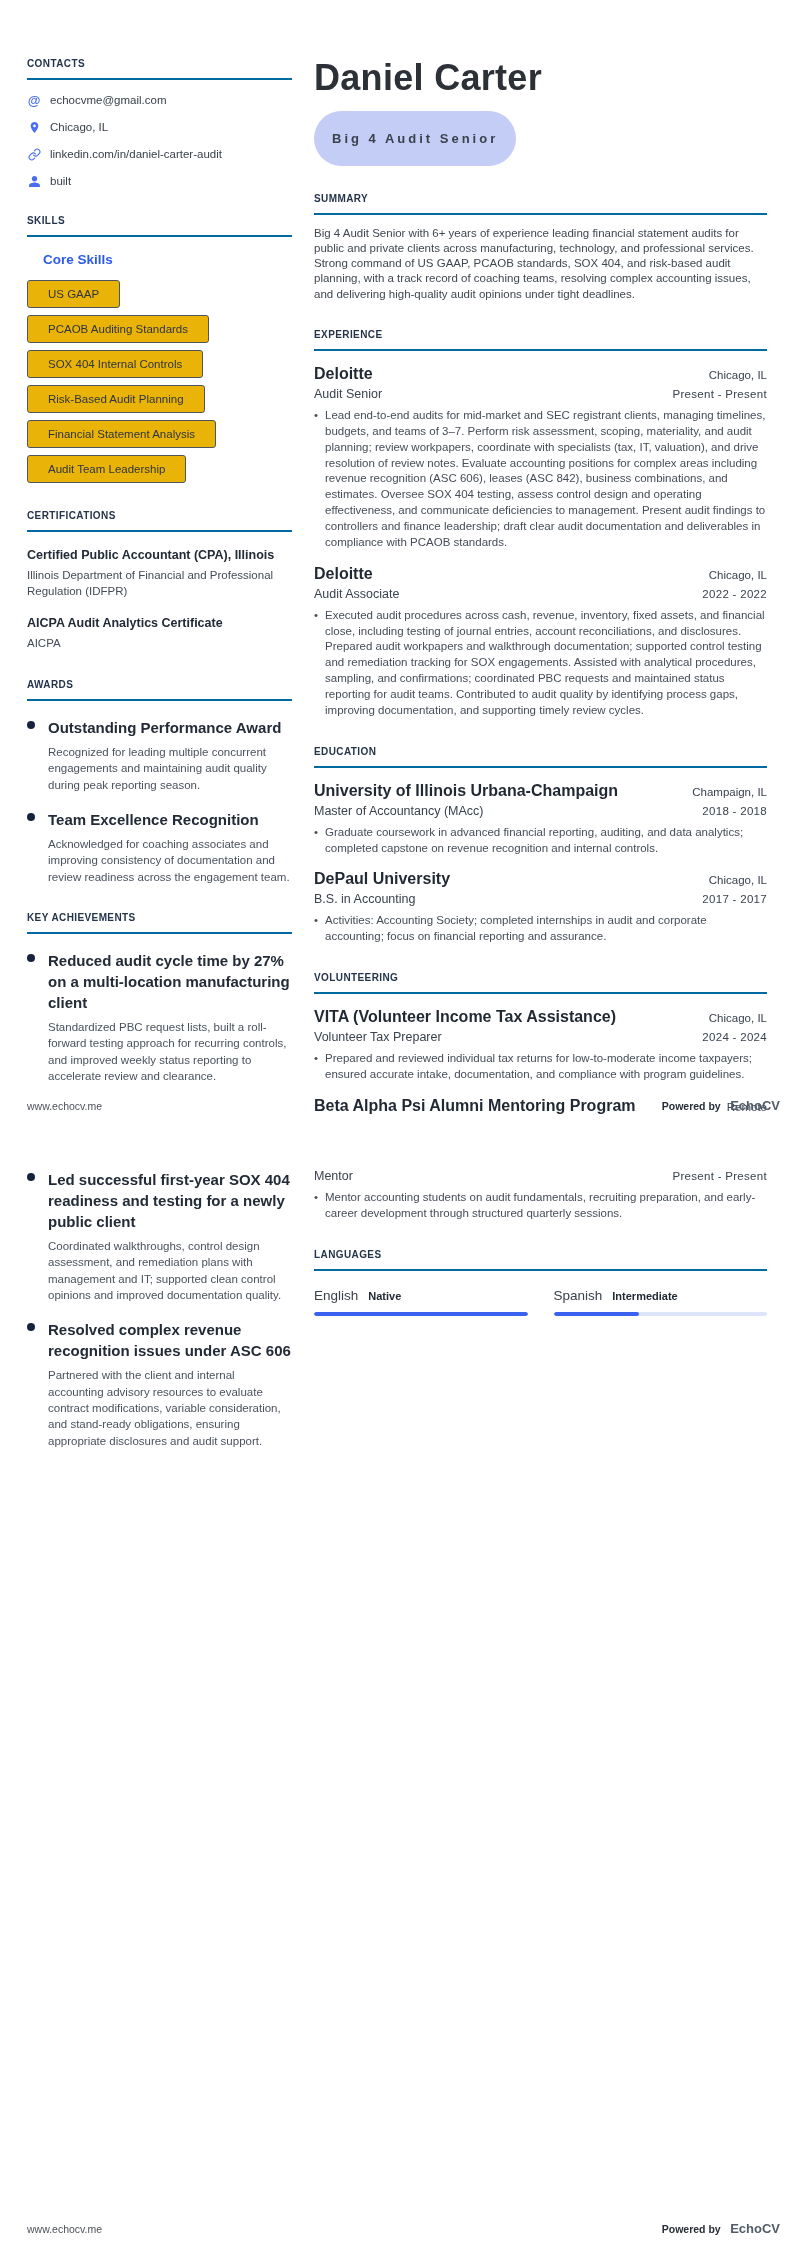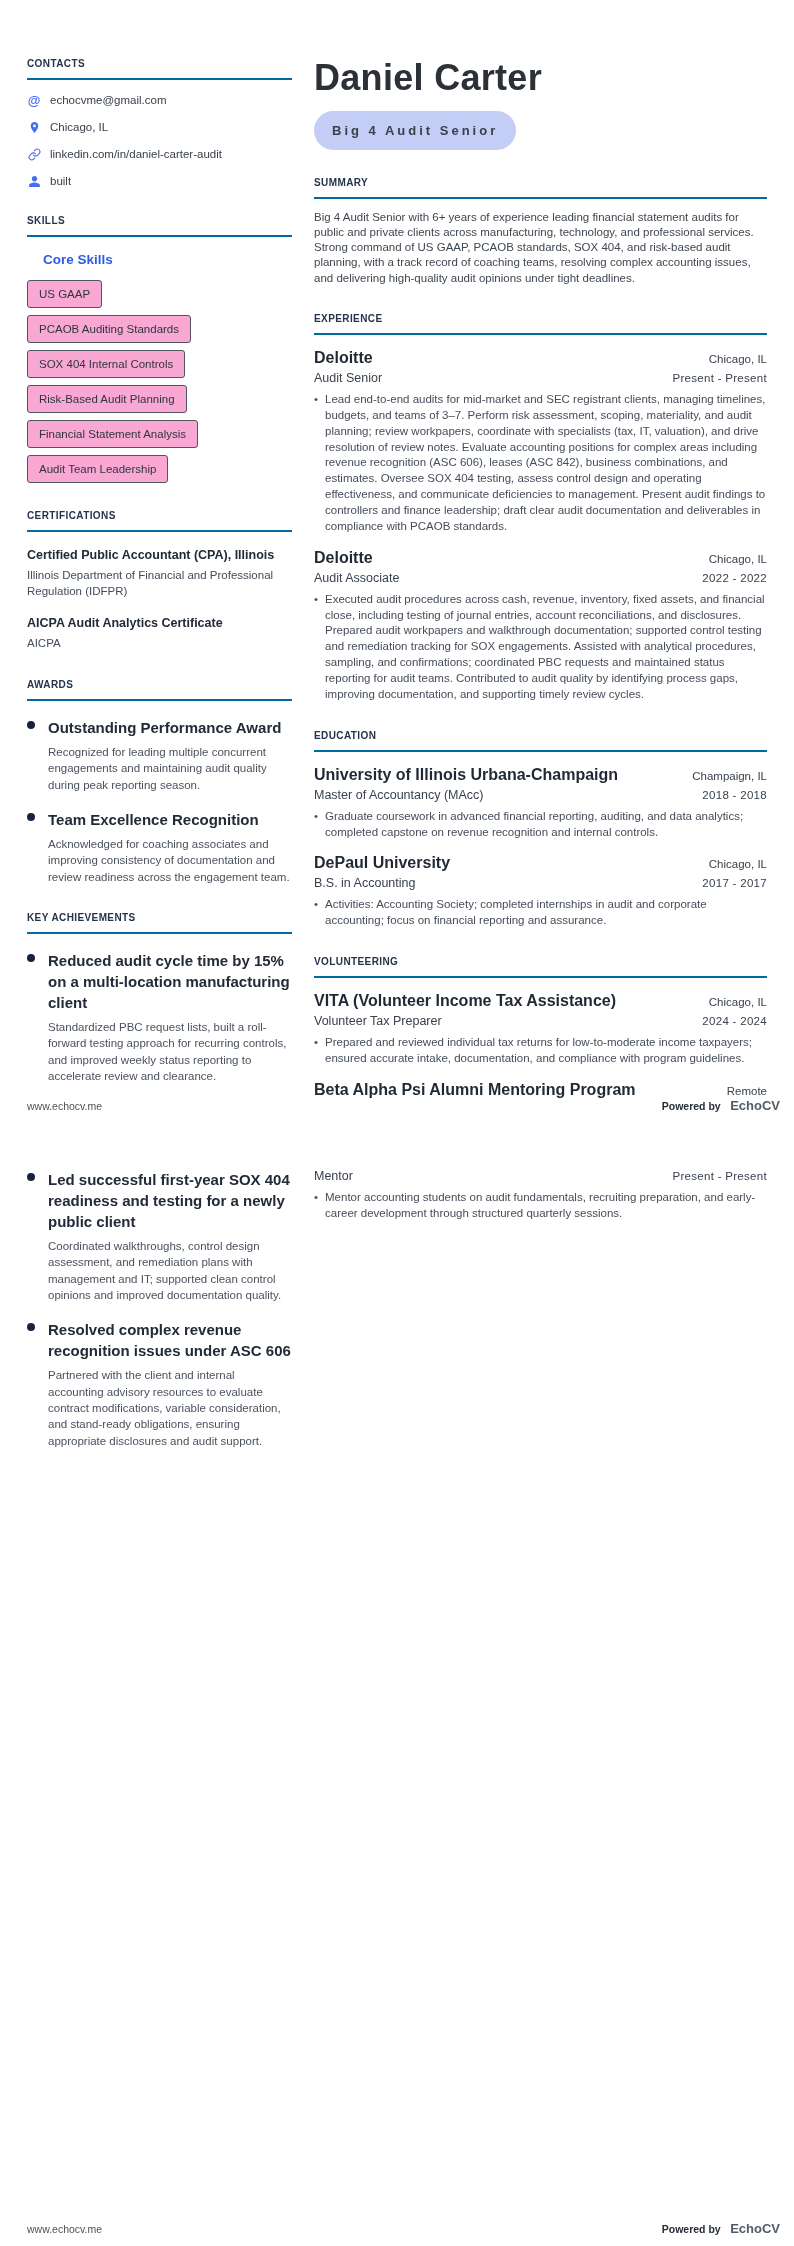--- a/index.html
+++ b/index.html
@@ -31,37 +31,37 @@
 
   
   .contact-item{display:flex;align-items:center;gap:9px;margin-top:13px;font-size:11.5px;color:#39414c;}
   .cicon{width:14px;height:14px;color:var(--icon-blue);flex:0 0 auto;display:inline-flex;align-items:center;justify-content:center;}
   .cicon svg{width:13px;height:13px;}
   .cicon.at{font-weight:bold;font-size:13px;}
 
   
   .subhead{color:var(--accent-blue);font-weight:bold;font-size:13.5px;margin:15px 16px 13px;}
   .pill-row{margin-bottom:7px;}
-  .pill{display:inline-block;border:1px solid #4e555f;border-radius:3px;padding:7px 11px;font-size:11.5px;color:#2e353f;background:#f9a8d4;}
+  .pill{display:inline-block;border:1px solid #4e555f;border-radius:3px;padding:7px 20px;font-size:11.5px;color:#2e353f;background:#eab308;}
 
   
   .cert-title{font-size:12.5px;font-weight:bold;color:#222b37;margin-top:15px;line-height:1.3;}
   .cert-issuer{font-size:11.5px;color:#434c58;margin-top:5px;line-height:1.38;}
 
   
   .ach-item{display:flex;gap:13px;margin-top:16px;}
   .ach-dot{width:8px;height:8px;border-radius:50%;background:#16233f;margin-top:4px;flex:0 0 auto;}
   .ach-body{flex:1;}
   .ach-title{font-size:15px;font-weight:bold;color:#222b37;line-height:1.4;}
   .ach-desc{font-size:11.5px;color:#4a525e;line-height:1.42;margin-top:6px;}
 
   
   .name{font-size:36px;font-weight:600;color:#2c3137;letter-spacing:.3px;margin:0;line-height:1.1;}
   .badge{display:inline-block;background:var(--badge-bg);color:#3a414b;border-radius:999px;
-    padding:12px 18px;font-size:13px;font-weight:600;letter-spacing:3px;margin-top:13px;}
+    padding:20px 18px;font-size:13px;font-weight:600;letter-spacing:3px;margin-top:13px;}
   .rsec{margin-top:27px;}
   .summary-text{font-size:11.5px;line-height:1.33;color:#3f4751;margin-top:11px;}
 
   .erow{display:flex;justify-content:space-between;align-items:baseline;margin-top:14px;gap:10px;}
   .ecompany{font-size:16px;font-weight:bold;color:#1f2833;}
   .eloc{font-size:11.5px;color:#39424e;white-space:nowrap;}
   .erow2{display:flex;justify-content:space-between;align-items:baseline;margin-top:4px;gap:0;}
   .erole{font-size:12.5px;color:#39424e;}
   .edates{font-size:11.5px;color:#39424e;letter-spacing:.3px;white-space:nowrap;}
   .ebullet{display:flex;gap:7px;margin-top:7px;font-size:11.5px;line-height:1.38;color:#454d59;}
@@ -160,21 +160,21 @@
             <div class="ach-desc">Acknowledged for coaching associates and improving consistency of documentation and review readiness across the engagement team.</div>
           </div>
         </div>
       </section>
 
       <section class="lsec">
         <h2 class="sec">KEY ACHIEVEMENTS</h2>
         <div class="ach-item">
           <span class="ach-dot"></span>
           <div class="ach-body">
-            <div class="ach-title">Reduced audit cycle time by 15% on a multi-location manufacturing client</div>
+            <div class="ach-title">Reduced audit cycle time by 27% on a multi-location manufacturing client</div>
             <div class="ach-desc">Standardized PBC request lists, built a roll-forward testing approach for recurring controls, and improved weekly status reporting to accelerate review and clearance.</div>
           </div>
         </div>
       </section>
     </aside>
 
     <main>
       <h1 class="name">Daniel Carter</h1>
       <span class="badge">Big 4 Audit Senior</span>
 
@@ -314,20 +314,43 @@
         <div class="erow2" style="margin-top:0;">
           <span class="erole">Mentor</span>
           <span class="edates">Present - Present</span>
         </div>
         <div class="ebullet">
           <span class="dot">•</span>
           <span>Mentor accounting students on audit fundamentals, recruiting preparation, and early-career development through structured quarterly sessions.</span>
         </div>
       </div>
 
+      <section class="rsec">
+        <h2 class="sec">LANGUAGES</h2>
+        <div class="lang-grid">
+          <div>
+            <div class="lang-head">
+              <span class="lang-name">English</span>
+              <span class="lang-level">Native</span>
+            </div>
+            <div class="lang-bar">
+              <div class="lang-fill" style="width: 100%;"></div>
+            </div>
+          </div>
+          <div>
+            <div class="lang-head">
+              <span class="lang-name">Spanish</span>
+              <span class="lang-level">Intermediate</span>
+            </div>
+            <div class="lang-bar">
+              <div class="lang-fill" style="width: 40%;"></div>
+            </div>
+          </div>
+        </div>
+      </section>
     </main>
   </div>
 
   <div class="pfooter">
     <span class="fsite">www.echocv.me</span>
     <span>
       <span class="fpow">Powered by</span>
       <span class="fbrand">EchoCV</span>
     </span>
   </div>

